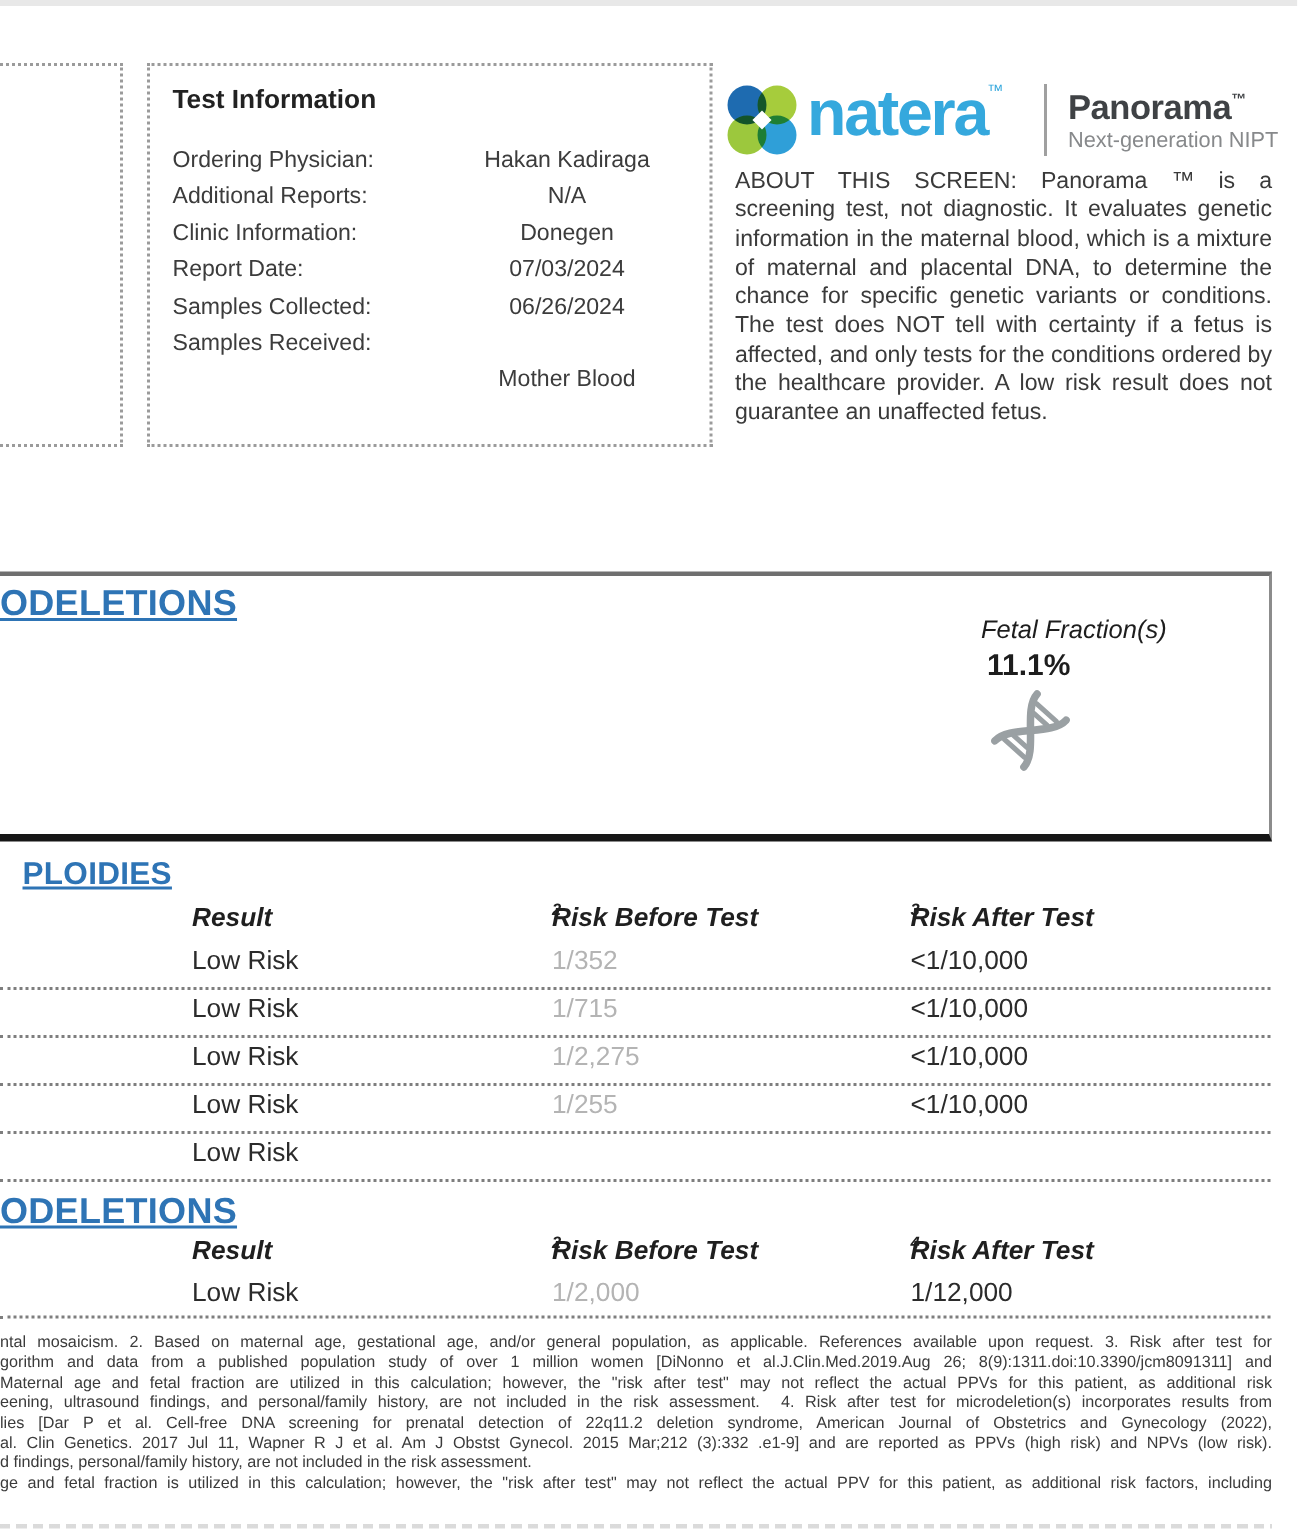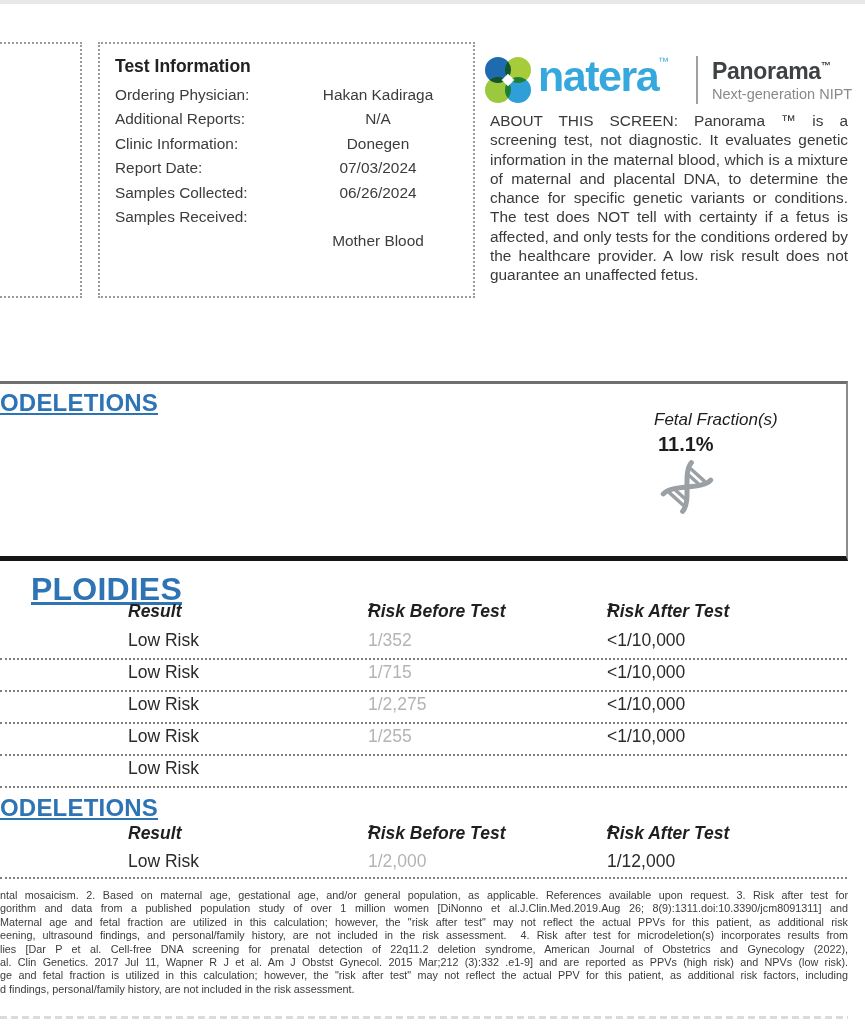--- a/index.html
+++ b/index.html
@@ -10,21 +10,21 @@
   .abs { position:absolute; }
 
   
   .top-strip { left:0; top:0; width:865px; height:4px; background:#e8e8e8; }
 
   
   .dotted-box { border:2px dotted #9b9b9b; background:#fff; box-sizing:border-box; }
   .patient-box { left:-32px; top:42px; width:114px; height:256px; }
 
   .testinfo-box { left:98px; top:42px; width:377px; height:256px; padding:12px 0 0 15px; }
-  .ti-title { font-size:17.5px; font-weight:bold; color:#222; margin-bottom:6px; }
+  .ti-title { font-size:17.5px; font-weight:bold; color:#222; margin-bottom:18px; }
   .ti-row { display:flex; line-height:24.4px; font-size:15.4px; color:#3c3c3c; }
   .ti-label { width:168px; flex:none; }
   .ti-value { flex:1;text-align:center; }
 
   
   .brand-icon { left:484px; top:56px; }
   .wordmark { left:538px; top:52px; font-size:43px; font-weight:600; letter-spacing:-1.5px; color:#35a8dd; }
   .wordmark-tm { font-size:11px; font-weight:400; vertical-align:26px; letter-spacing:0; }
   .brand-divider { left:696px; top:56px; width:2px; height:48px; background:#a0a0a0; }
   .product-block { left:712px; top:58px; }
@@ -140,21 +140,21 @@
           <path d="M40,6 C40,20 14,34 14,48" stroke-width="5"></path>
           <line x1="18" y1="11" x2="36" y2="11" stroke-width="3.4"></line>
           <line x1="21" y1="17" x2="33" y2="17" stroke-width="3.4"></line>
           <line x1="21" y1="37" x2="33" y2="37" stroke-width="3.4"></line>
           <line x1="18" y1="43" x2="36" y2="43" stroke-width="3.4"></line>
         </g>
       </svg>
     </div>
   </div>
 
-  <div class="abs section-heading" style="left:16px; top:571px; font-size:32px;padding-left:15px;">PLOIDIES</div>
+  <div class="abs section-heading" style="left:0; top:571px; font-size:21px;padding-left:15px;">PLOIDIES</div>
 
   <div class="abs t-row" style="top:601px">
     <span class="t-head col-result">Result</span>
     <span class="t-head col-before"><span>Risk Before Test</span> <sup class="hd">2</sup></span>
     <span class="t-head col-after"><span>Risk After Test</span> <sup class="hd">3</sup></span>
   </div>
 
   <div class="abs t-row" style="top:630px">
     <span class="t-cell col-result">Low Risk</span>
     <span class="t-cell t-before col-before">1/352</span>
@@ -205,19 +205,19 @@
   </div>
   <div class="abs sep" style="top:877px"></div>
 
   <div class="abs footnotes">
     <div class="fn-line">ntal mosaicism. 2. Based on maternal age, gestational age, and/or general population, as applicable. References available upon request. 3. Risk after test for</div>
     <div class="fn-line">gorithm and data from a published population study of over 1 million women [DiNonno et al.J.Clin.Med.2019.Aug 26; 8(9):1311.doi:10.3390/jcm8091311] and</div>
     <div class="fn-line">Maternal age and fetal fraction are utilized in this calculation; however, the "risk after test" may not reflect the actual PPVs for this patient, as additional risk</div>
     <div class="fn-line">eening, ultrasound findings, and personal/family history, are not included in the risk assessment.&nbsp;&nbsp;4. Risk after test for microdeletion(s) incorporates results from</div>
     <div class="fn-line">lies [Dar P et al. Cell-free DNA screening for prenatal detection of 22q11.2 deletion syndrome, American Journal of Obstetrics and Gynecology (2022),</div>
     <div class="fn-line">al. Clin Genetics. 2017 Jul 11, Wapner R J et al. Am J Obstst Gynecol. 2015 Mar;212 (3):332 .e1-9] and are reported as PPVs (high risk) and NPVs (low risk).</div>
+    <div class="fn-line last">d findings, personal/family history, are not included in the risk assessment.</div>
     <div class="fn-line">ge and fetal fraction is utilized in this calculation; however, the "risk after test" may not reflect the actual PPV for this patient, as additional risk factors, including</div>
-    <div class="fn-line last">d findings, personal/family history, are not included in the risk assessment.</div>
   </div>
 
   <div class="abs cutoff-line"></div>
 
 </div>
 
 </body></html>

